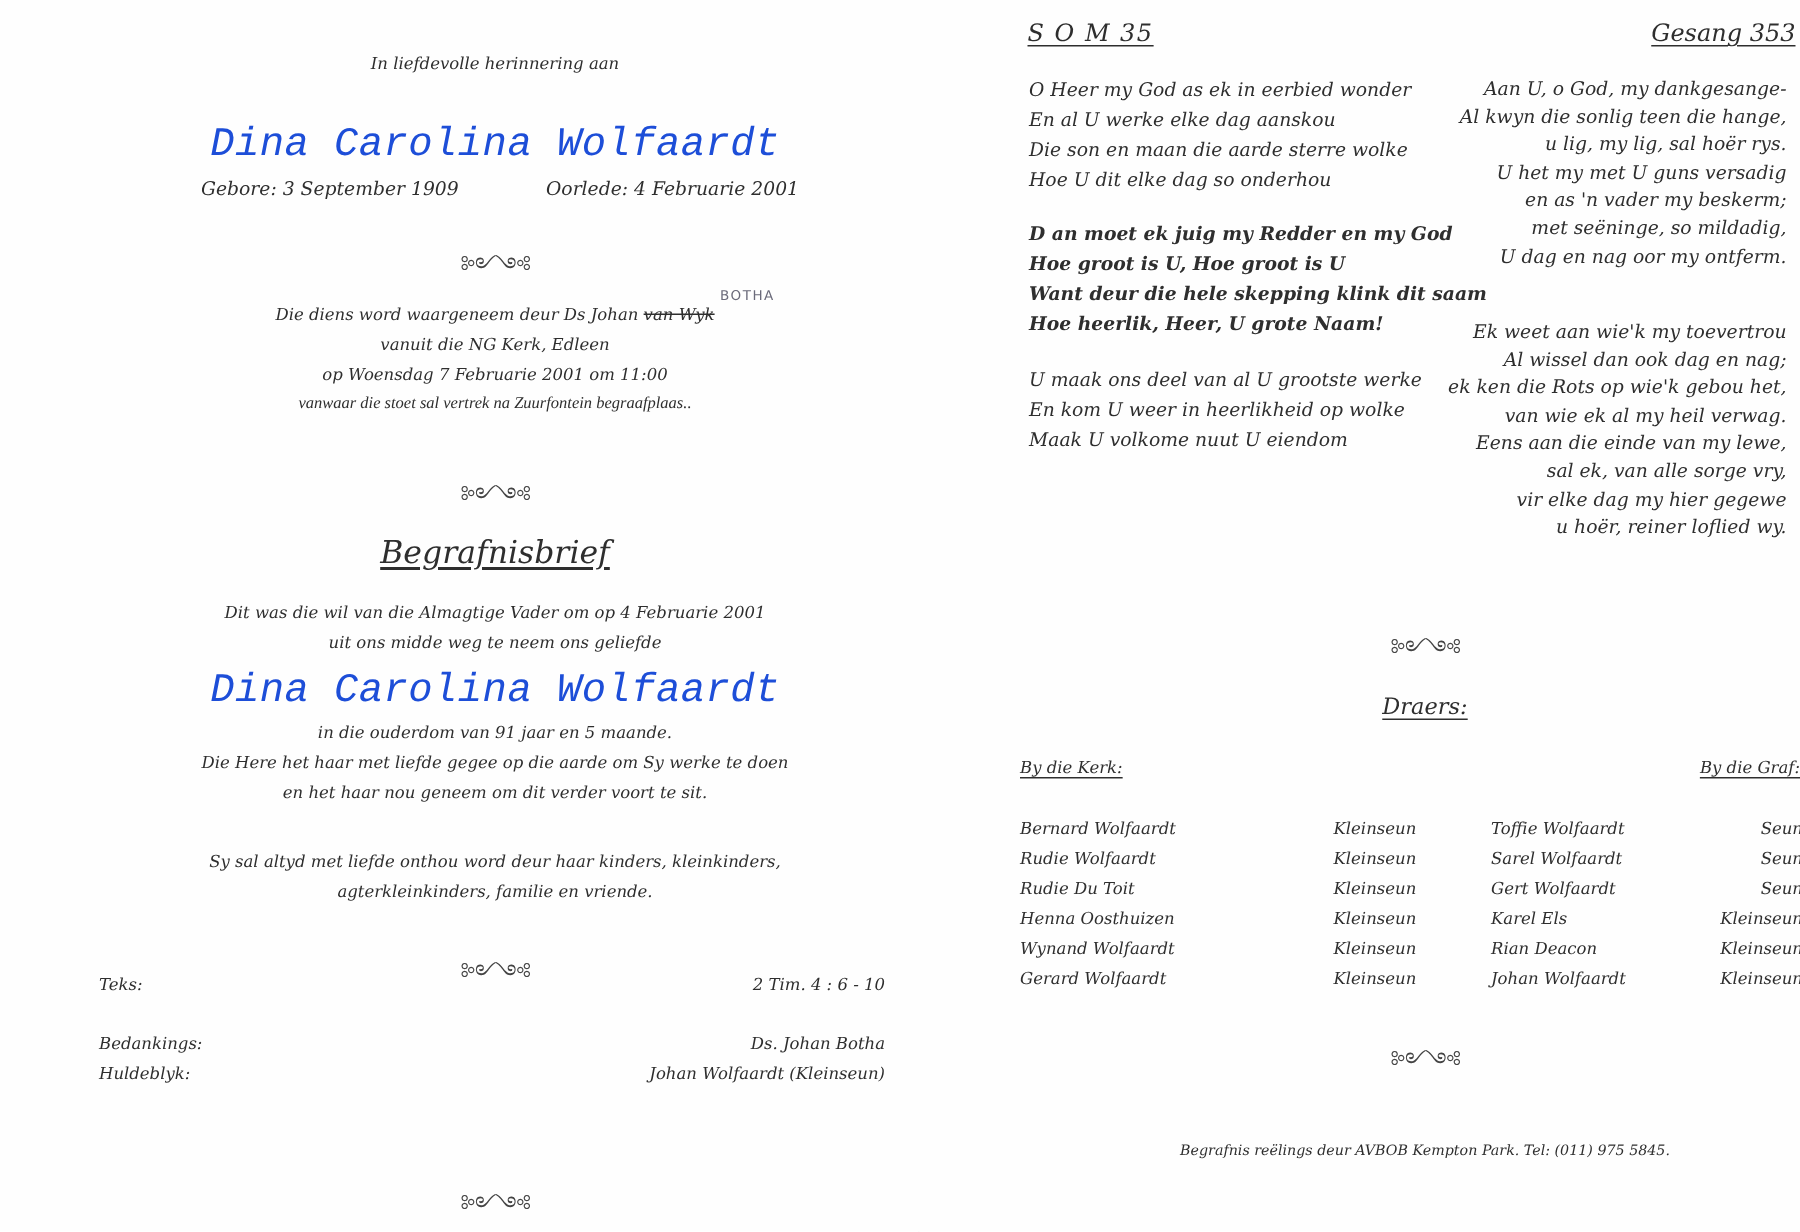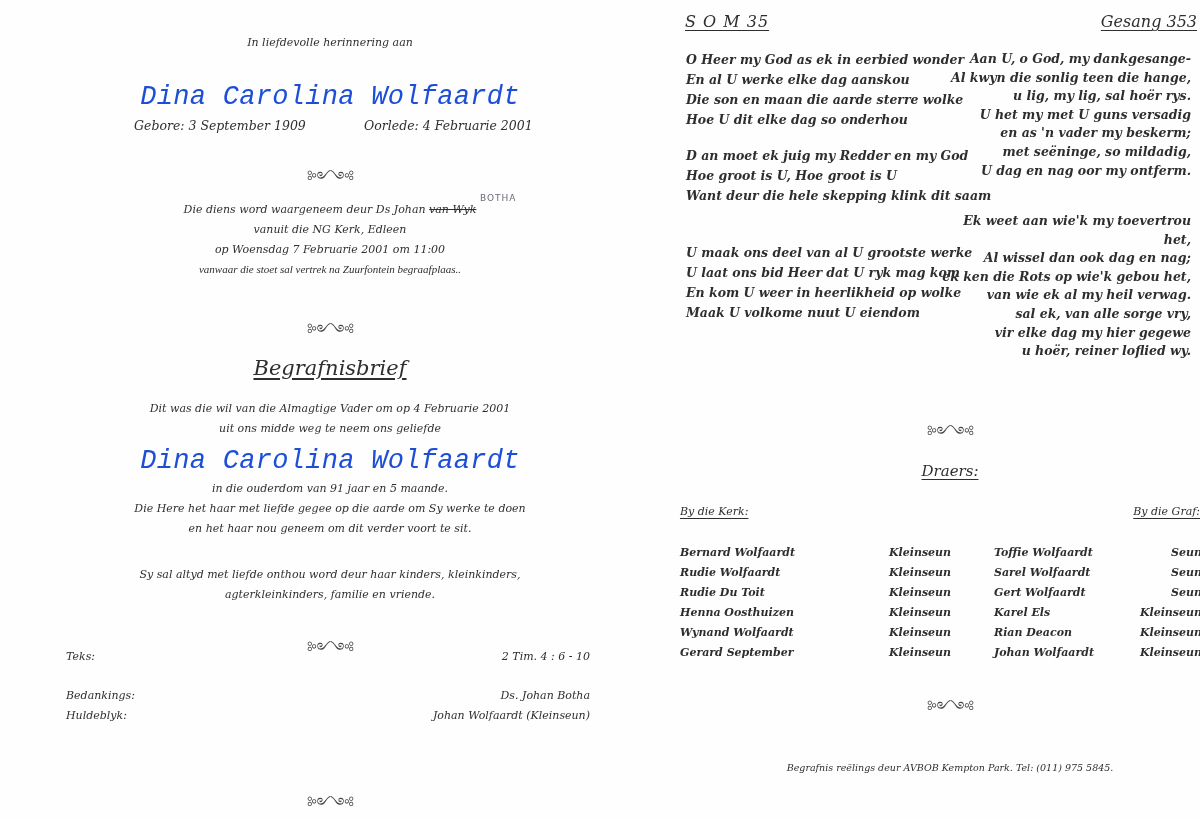--- a/index.html
+++ b/index.html
@@ -22,21 +22,21 @@
   .t12 { font-size: 12.5px; }
   .name-big { font-size: 27px; color: #1d4ed8; letter-spacing: 0.3px; font-family: Liberation Mono, monospace; }
   .u { text-decoration: underline; text-underline-offset: 3px; }
   .ornament { font-size: 15px; color: #444; font-style: normal; letter-spacing: -1px; }
   .bold { font-weight: bold; }
   .strike { text-decoration: line-through; }
   .handwritten {
     position: absolute; font-family: "DejaVu Sans", sans-serif; font-style: normal;
     font-size: 9px; color: #6a6a7a; letter-spacing: 1px;
   }
-  .line { display: block; height: 20px; line-height: 20px; font-weight: bold; }
+  .line { display: block; height: 20px; line-height: 20px; }
   .gesang .line { height: 18.6px; line-height: 18.6px; }
   .tiny { font-size: 9.5px; }
 </style>
 </head>
 <body>
 
 <div class="page page-left">
 
   <div class="abs center t13" style="left:0;width:660px;top:36px;">In liefdevolle herinnering aan</div>
 
@@ -100,68 +100,68 @@
     <span class="line">O  Heer my God as ek in eerbied wonder</span>
     <span class="line">En al U werke elke dag aanskou</span>
     <span class="line">Die son en maan die aarde sterre wolke</span>
     <span class="line">Hoe U dit elke dag so onderhou</span>
   </div>
 
   <div class="abs t12 bold" style="left:76px;top:146px;">
     <span class="line">D an moet ek juig my Redder en my God</span>
     <span class="line">Hoe groot is U, Hoe groot is U</span>
     <span class="line">Want deur die hele skepping klink dit saam</span>
+    <span class="line"> Hoe heerlik, Heer, U grote Naam!</span>
   </div>
 
   <div class="abs t12" style="left:76px;top:243px;">
     <span class="line">U  maak ons deel van al U grootste werke</span>
-    <span class="line">U laat ons bid Heer dat U ryk mag kom</span>
     <span class="line">En kom U weer in heerlikheid op wolke</span>
     <span class="line">Maak U volkome nuut U eiendom</span>
   </div>
 
   <div class="abs u right" style="left:380px;width:207px;top:12px;font-size:16px;">Gesang 353</div>
 
   <div class="abs t12 right gesang" style="left:330px;width:251px;top:50px;">
     <span class="line">Aan U, o God, my dankgesange-</span>
     <span class="line">Al kwyn die sonlig teen die hange,</span>
     <span class="line">u lig, my lig, sal hoër rys.</span>
     <span class="line">U het my met U guns versadig</span>
     <span class="line">en as 'n vader my beskerm;</span>
     <span class="line">met seëninge, so mildadig,</span>
     <span class="line">U dag en nag oor my ontferm.</span>
   </div>
 
   <div class="abs t12 right gesang" style="left:330px;width:251px;top:212px;">
     <span class="line">Ek weet aan wie'k my toevertrou</span>
-    <span class="line">het,</span>
     <span class="line">Al wissel dan ook dag en nag;</span>
     <span class="line">ek ken die Rots op wie'k gebou het,</span>
     <span class="line">van wie ek al my heil verwag.</span>
+    <span class="line">Eens aan die einde van my lewe,</span>
     <span class="line">sal ek, van alle sorge vry,</span>
     <span class="line">vir elke dag my hier gegewe</span>
     <span class="line">u hoër, reiner loflied wy.</span>
   </div>
 
   <div class="abs center ornament" style="left:0;width:680px;top:415px;">
     <span>༻༺</span>
   </div>
 
   <div class="abs center u" style="left:0;width:680px;top:462px;font-size:15px;">Draers:</div>
 
   <div class="abs t13 u" style="left:70px;top:505px;">By die Kerk:</div>
   <div class="abs t13 u right" style="left:400px;width:190px;top:505px;">By die Graf:</div>
 
   <div class="abs t13" style="left:70px;top:543px;">
     <span class="line">Bernard Wolfaardt</span>
     <span class="line">Rudie Wolfaardt</span>
     <span class="line">Rudie Du Toit</span>
     <span class="line">Henna Oosthuizen</span>
     <span class="line">Wynand Wolfaardt</span>
-    <span class="line">Gerard September</span>
+    <span class="line">Gerard Wolfaardt</span>
   </div>
   <div class="abs t13" style="left:279px;top:543px;">
     <span class="line">Kleinseun</span>
     <span class="line">Kleinseun</span>
     <span class="line">Kleinseun</span>
     <span class="line">Kleinseun</span>
     <span class="line">Kleinseun</span>
     <span class="line">Kleinseun</span>
   </div>
 

